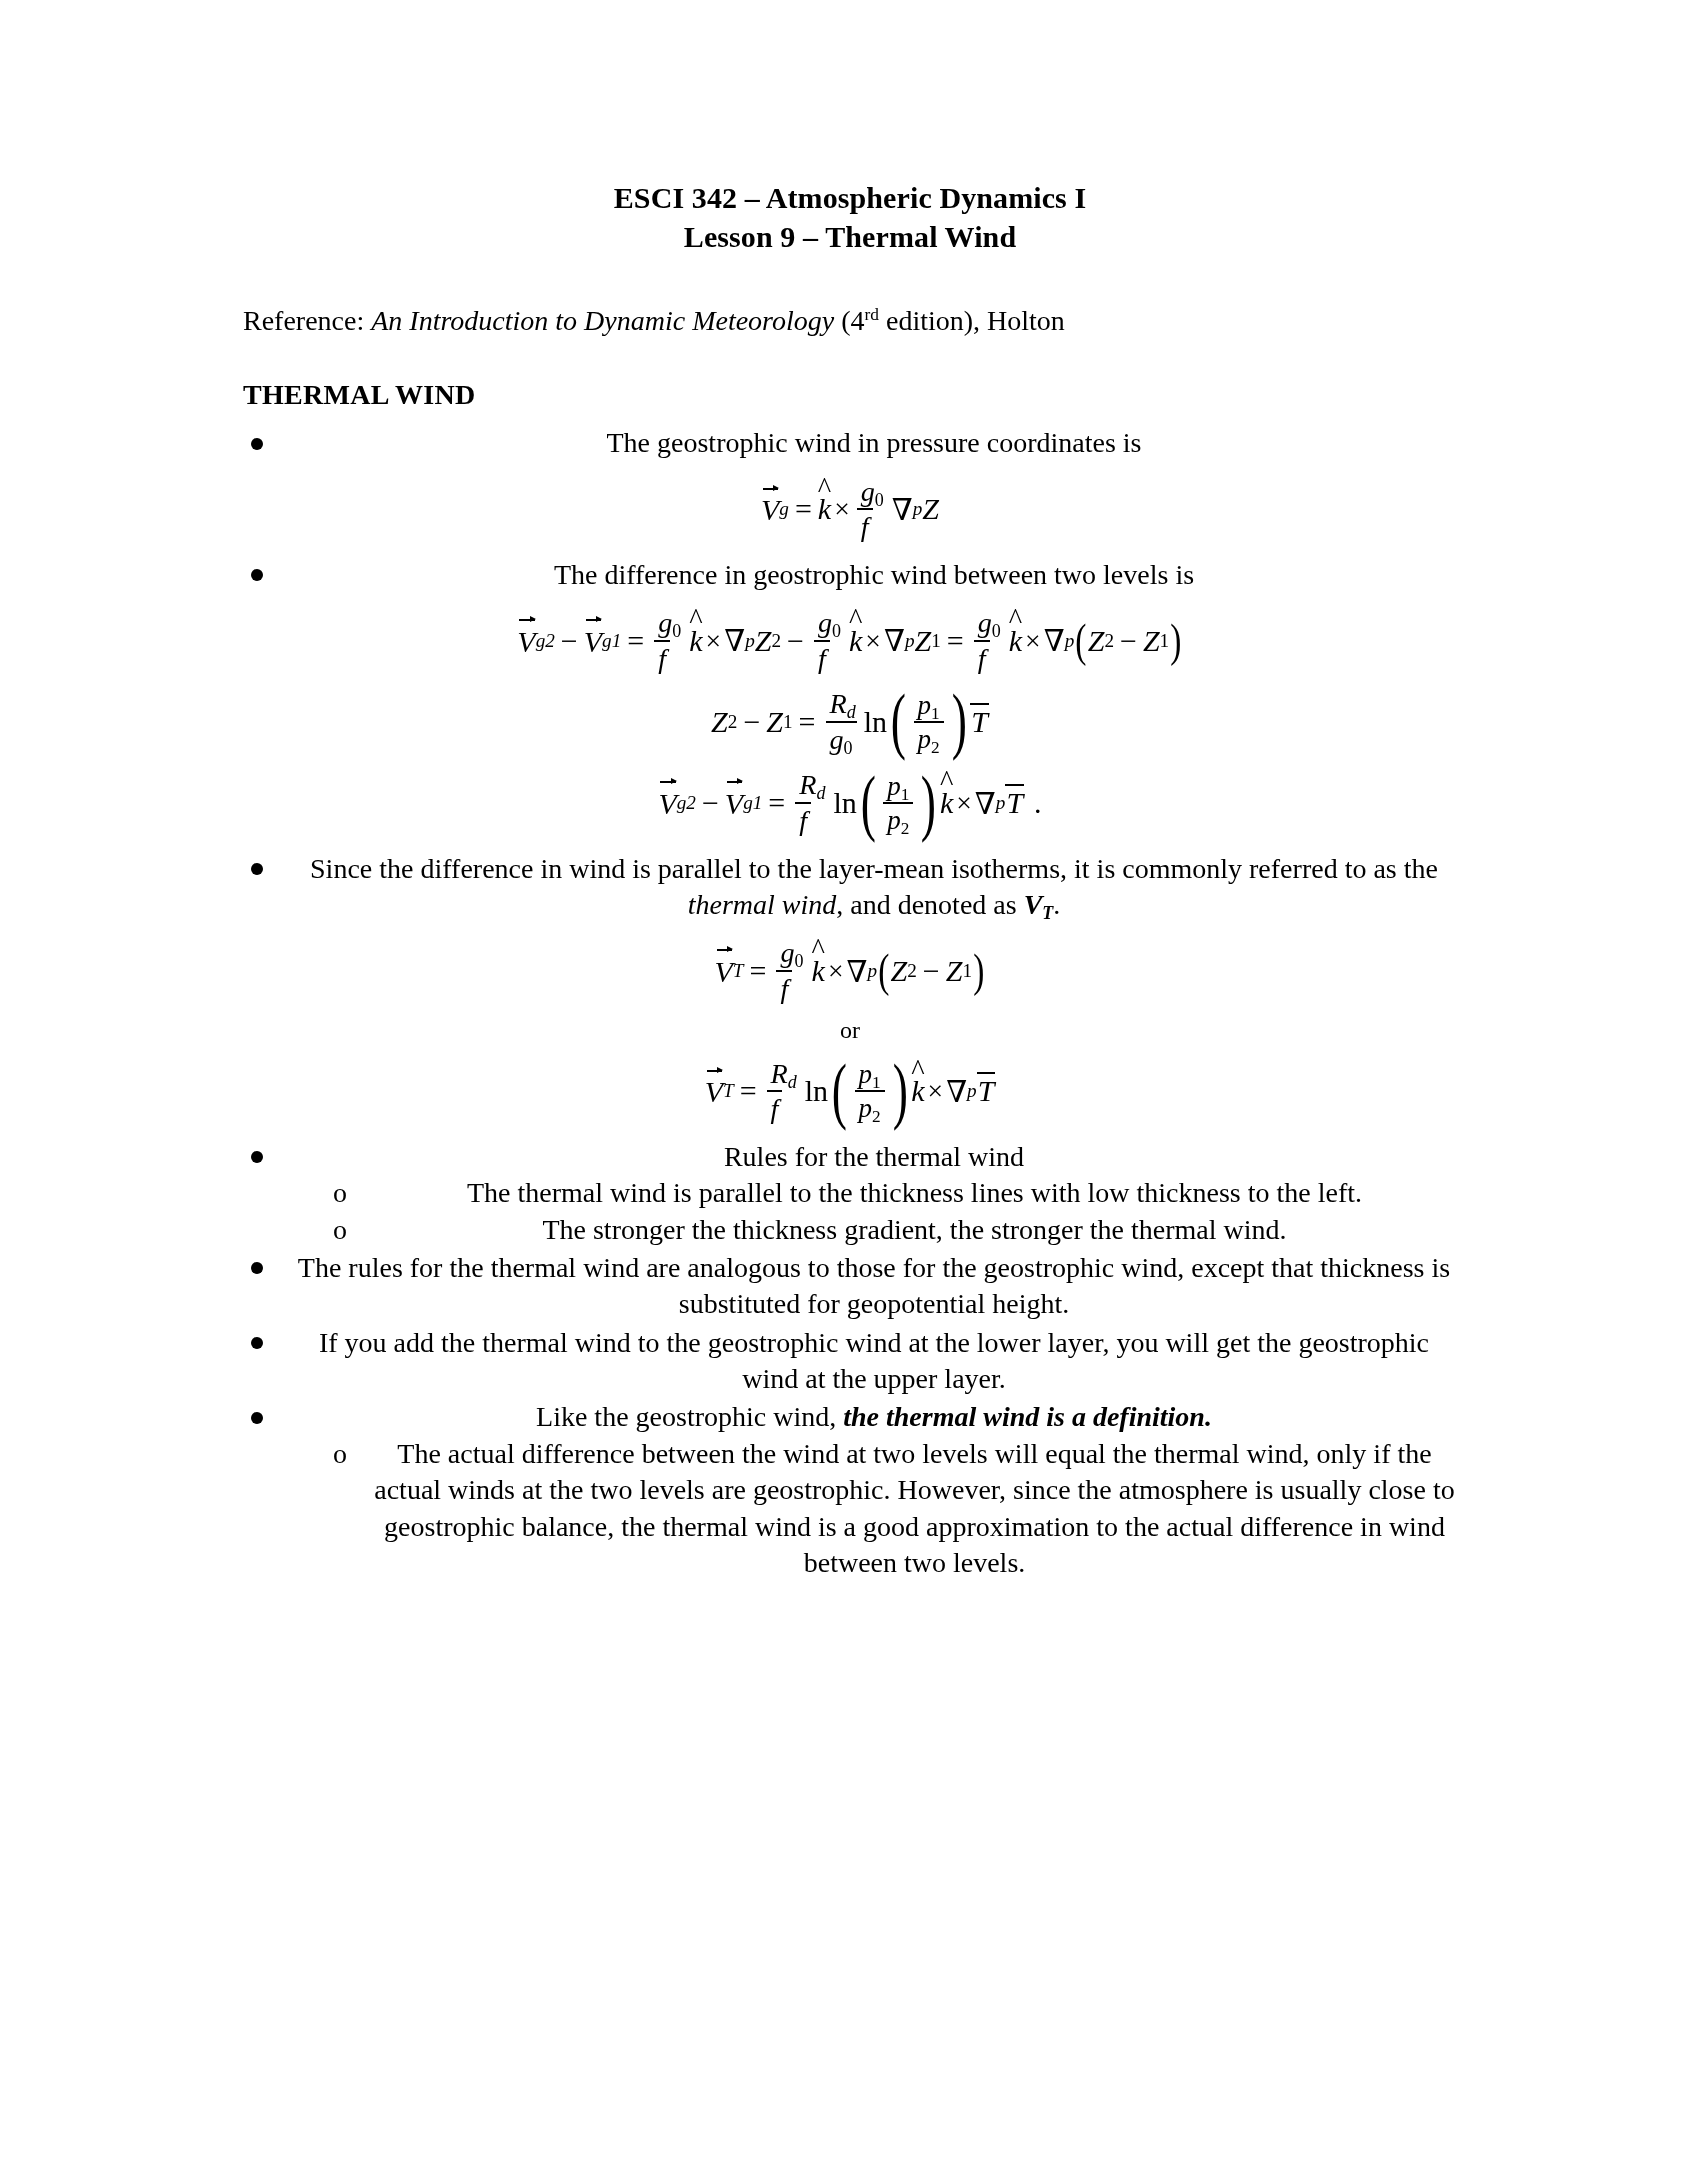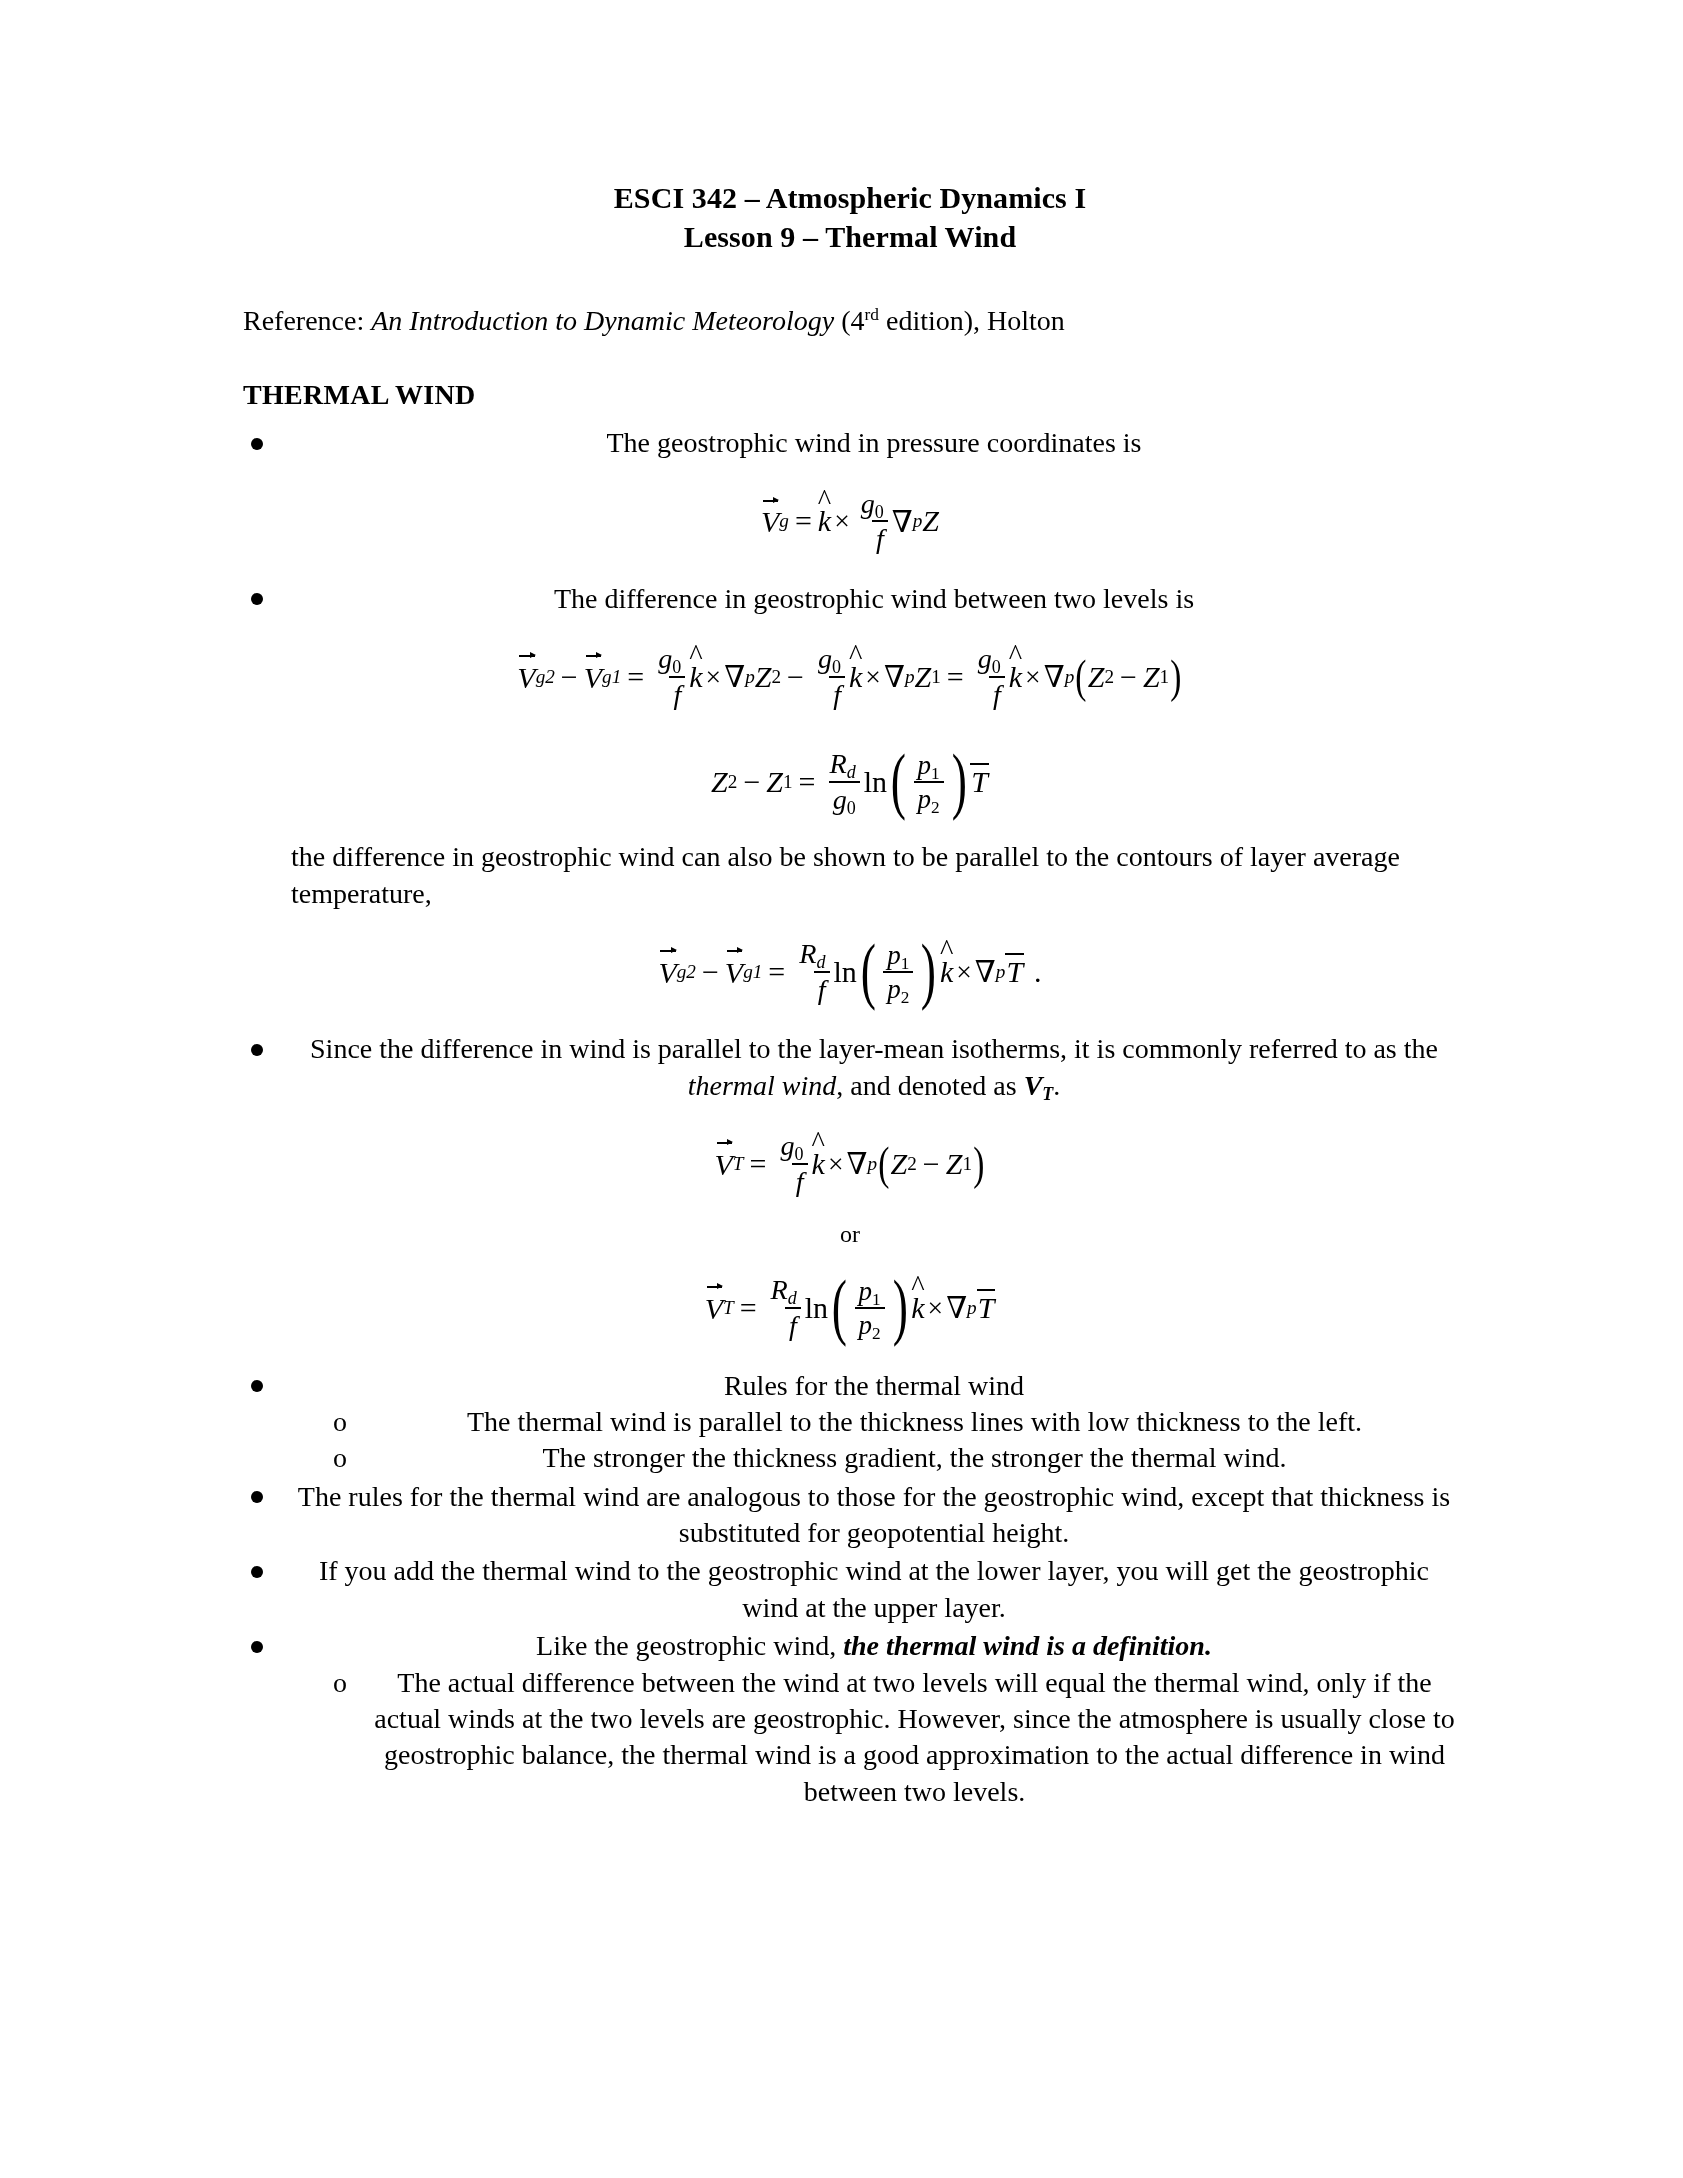--- a/index.html
+++ b/index.html
@@ -191,24 +191,24 @@
     font-size: 0.64em;
     vertical-align: -0.30em;
     line-height: 0;
     font-style: normal;
   }
 
   
   .frac {
     display: inline-flex;
     flex-direction: column;
-    align-items: flex-end;
+    align-items: flex-start;
     justify-content: center;
     vertical-align: middle;
-    margin: 12px 4px;
+    margin: 0 4px;
     font-size: 0.94em;
   }
   .frac > .num {
     padding: 0 4px 1px 4px;
     line-height: 1.12;
   }
   .frac > .den {
     border-top: 2px solid #000;
     padding: 1px 4px 0 4px;
     line-height: 1.12;
@@ -355,24 +355,20 @@
       <span class="paren">(</span>
       <span class="frac tight">
         <span class="num"><span class="mi">p</span><sub class="sbn">1</sub></span>
         <span class="den"><span class="mi">p</span><sub class="sbn">2</sub></span>
       </span>
       <span class="paren">)</span>
       <span class="bar">T</span>
     </span>
   </div>
 
-  <div class="plain-para">
-    <span>the difference in geostrophic wind can also be shown to be parallel to the contours of</span>
-    <span>layer average temperature,</span>
-  </div>
 
   <div class="eq">
     <span class="eq-row">
       <span class="vec">V</span>
         <sub class="sb">g2</sub>
       <span class="op mu">−</span>
       <span class="vec">V</span>
         <sub class="sb">g1</sub>
       <span class="op mu">=</span>
       <span class="frac">

